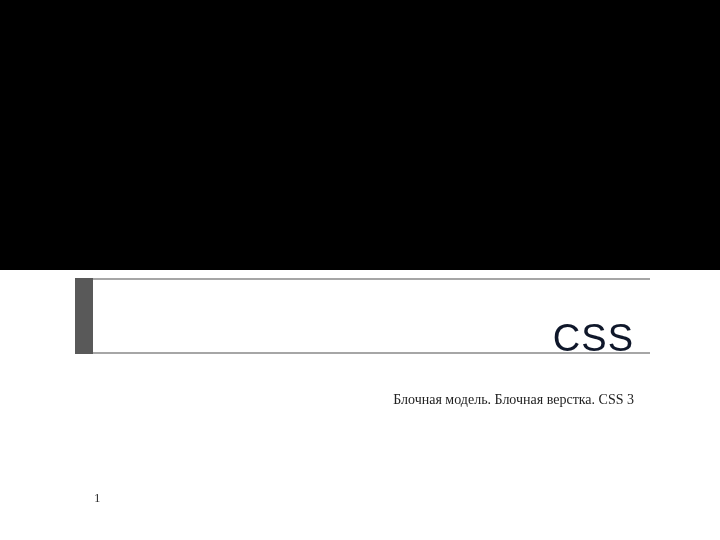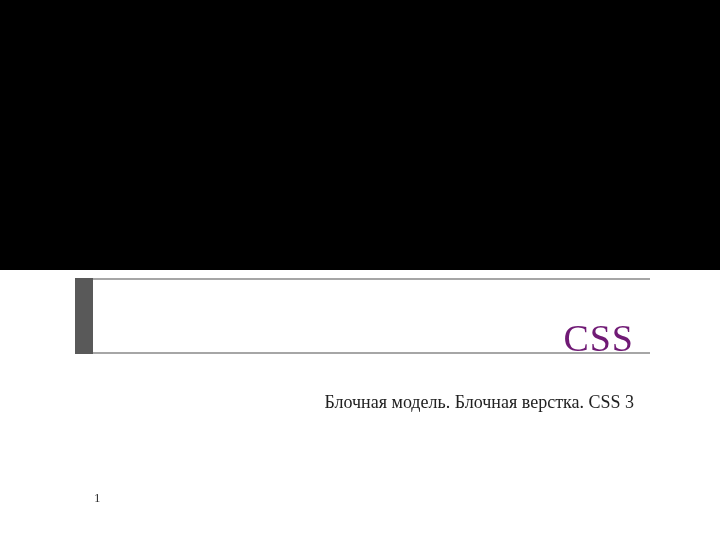--- a/index.html
+++ b/index.html
@@ -38,35 +38,35 @@
     }
     .accent-bar {
       position: absolute;
       top: 278px;
       left: 75px;
       width: 18px;
       height: 76px;
       background: #595959;
     }
     .title-text {
-      font-family: Liberation Serif, serif;
+      font-family: Liberation Sans, sans-serif;
       font-size: 38px;
-      color: #701a75;
+      color: #0f172a;
       letter-spacing: 1px;
       margin-top: 44px;
     }
     .subtitle-text {
       position: absolute;
       top: 392px;
       left: 75px;
       width: 575px;
       text-align: right;
       padding-right: 16px;
       font-family: Georgia, 'Times New Roman', serif;
-      font-size: 18px;
+      font-size: 14px;
       color: #222222;
     }
     .page-number {
       position: absolute;
       bottom: 34px;
       left: 94px;
       font-family: Georgia, 'Times New Roman', serif;
       font-size: 13px;
       color: #333333;
     }

